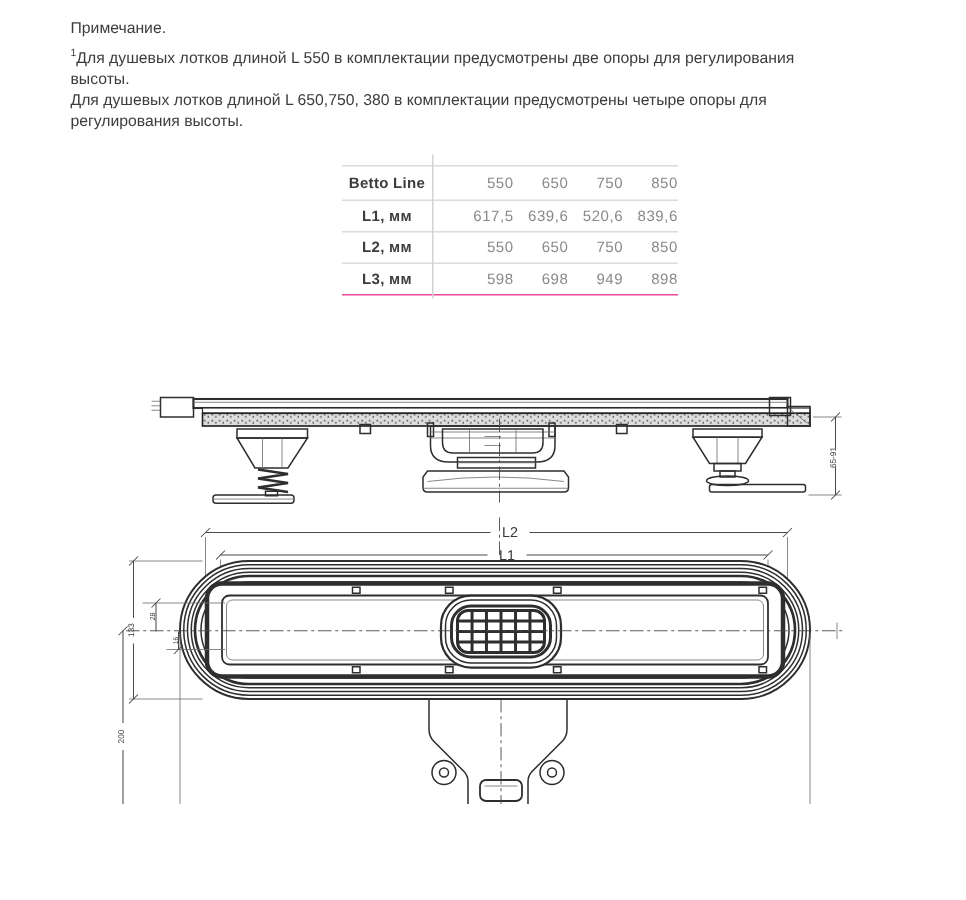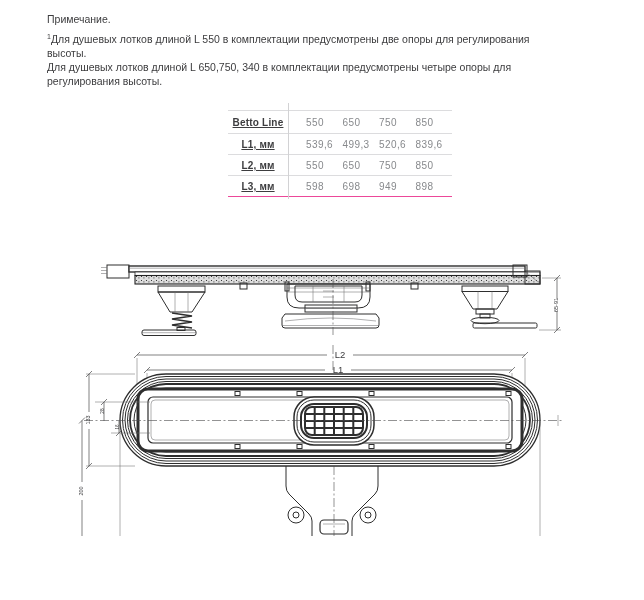--- a/index.html
+++ b/index.html
@@ -8,60 +8,60 @@
   
   .note{position:absolute;left:47px;top:12px;width:520px;font-size:10.5px;line-height:14px;color:#3c3c3e;}
   .note .title{margin:0 0 6px 0;}
   .note p{margin:0;}
   .note sup{font-size:7px;vertical-align:super;line-height:0;}
   
   .spec-table{position:absolute;left:228px;top:110px;width:224px;font-size:10px;}
   .trow{display:flex;align-items:center;border-top:1px solid #dcdcde;height:20px;}
   .trow.head{height:22px;}
   .trow.last{border-bottom:1px solid #ec4899;}
-  .tlabel{width:60px;text-align:center;color:#3d3d3f;font-weight:bold;letter-spacing:.2px;text-decoration:underline;}
+  .tlabel{width:60px;text-align:center;color:#3d3d3f;font-weight:bold;letter-spacing:.2px;}
   .tvals{display:flex;flex:1;padding-left:18px;}
-  .tval{width:36.5px;text-align:left;color:#87898c;letter-spacing:.4px;}
+  .tval{width:36.5px;text-align:right;color:#87898c;letter-spacing:.4px;}
   .vdivider{position:absolute;left:60px;top:-7px;width:1px;height:96px;background:#d2d2d4;}
   .tablewrap{position:relative;}
   
   svg{position:absolute;}
   .ln{stroke:#2e2e2e;stroke-width:1;fill:none;}
   .thin{stroke:#6e6e70;stroke-width:.55;fill:none;}
   .dim{stroke:#4a4a4c;stroke-width:.7;fill:none;}
   .cl{stroke:#4a4a4c;stroke-width:.6;fill:none;stroke-dasharray:9 2.5 2 2.5;}
   text{font-family:"Liberation Sans",sans-serif;fill:#3a3a3c;}
 </style>
 </head>
 <body>
 
 <div id="page">
 
   <div class="note">
     <p class="title">Примечание.</p>
     <p><sup>1</sup><span>Для душевых лотков длиной L 550 в комплектации предусмотрены две опоры для регулирования высоты.</span></p>
-    <p>Для душевых лотков длиной L 650,750, 340 в комплектации предусмотрены четыре опоры для регулирования высоты.</p>
+    <p>Для душевых лотков длиной L 650,750, 380 в комплектации предусмотрены четыре опоры для регулирования высоты.</p>
   </div>
 
   <div class="spec-table tablewrap">
     <div class="vdivider"></div>
     <div class="trow head">
       <div class="tlabel">Betto Line</div>
       <div class="tvals">
         <div class="tval">550</div>
         <div class="tval">650</div>
         <div class="tval">750</div>
         <div class="tval">850</div>
       </div>
     </div>
     <div class="trow">
       <div class="tlabel">L1, мм</div>
       <div class="tvals">
-        <div class="tval">539,6</div>
-        <div class="tval">499,3</div>
+        <div class="tval">617,5</div>
+        <div class="tval">639,6</div>
         <div class="tval">520,6</div>
         <div class="tval">839,6</div>
       </div>
     </div>
     <div class="trow">
       <div class="tlabel">L2, мм</div>
       <div class="tvals">
         <div class="tval">550</div>
         <div class="tval">650</div>
         <div class="tval">750</div>

